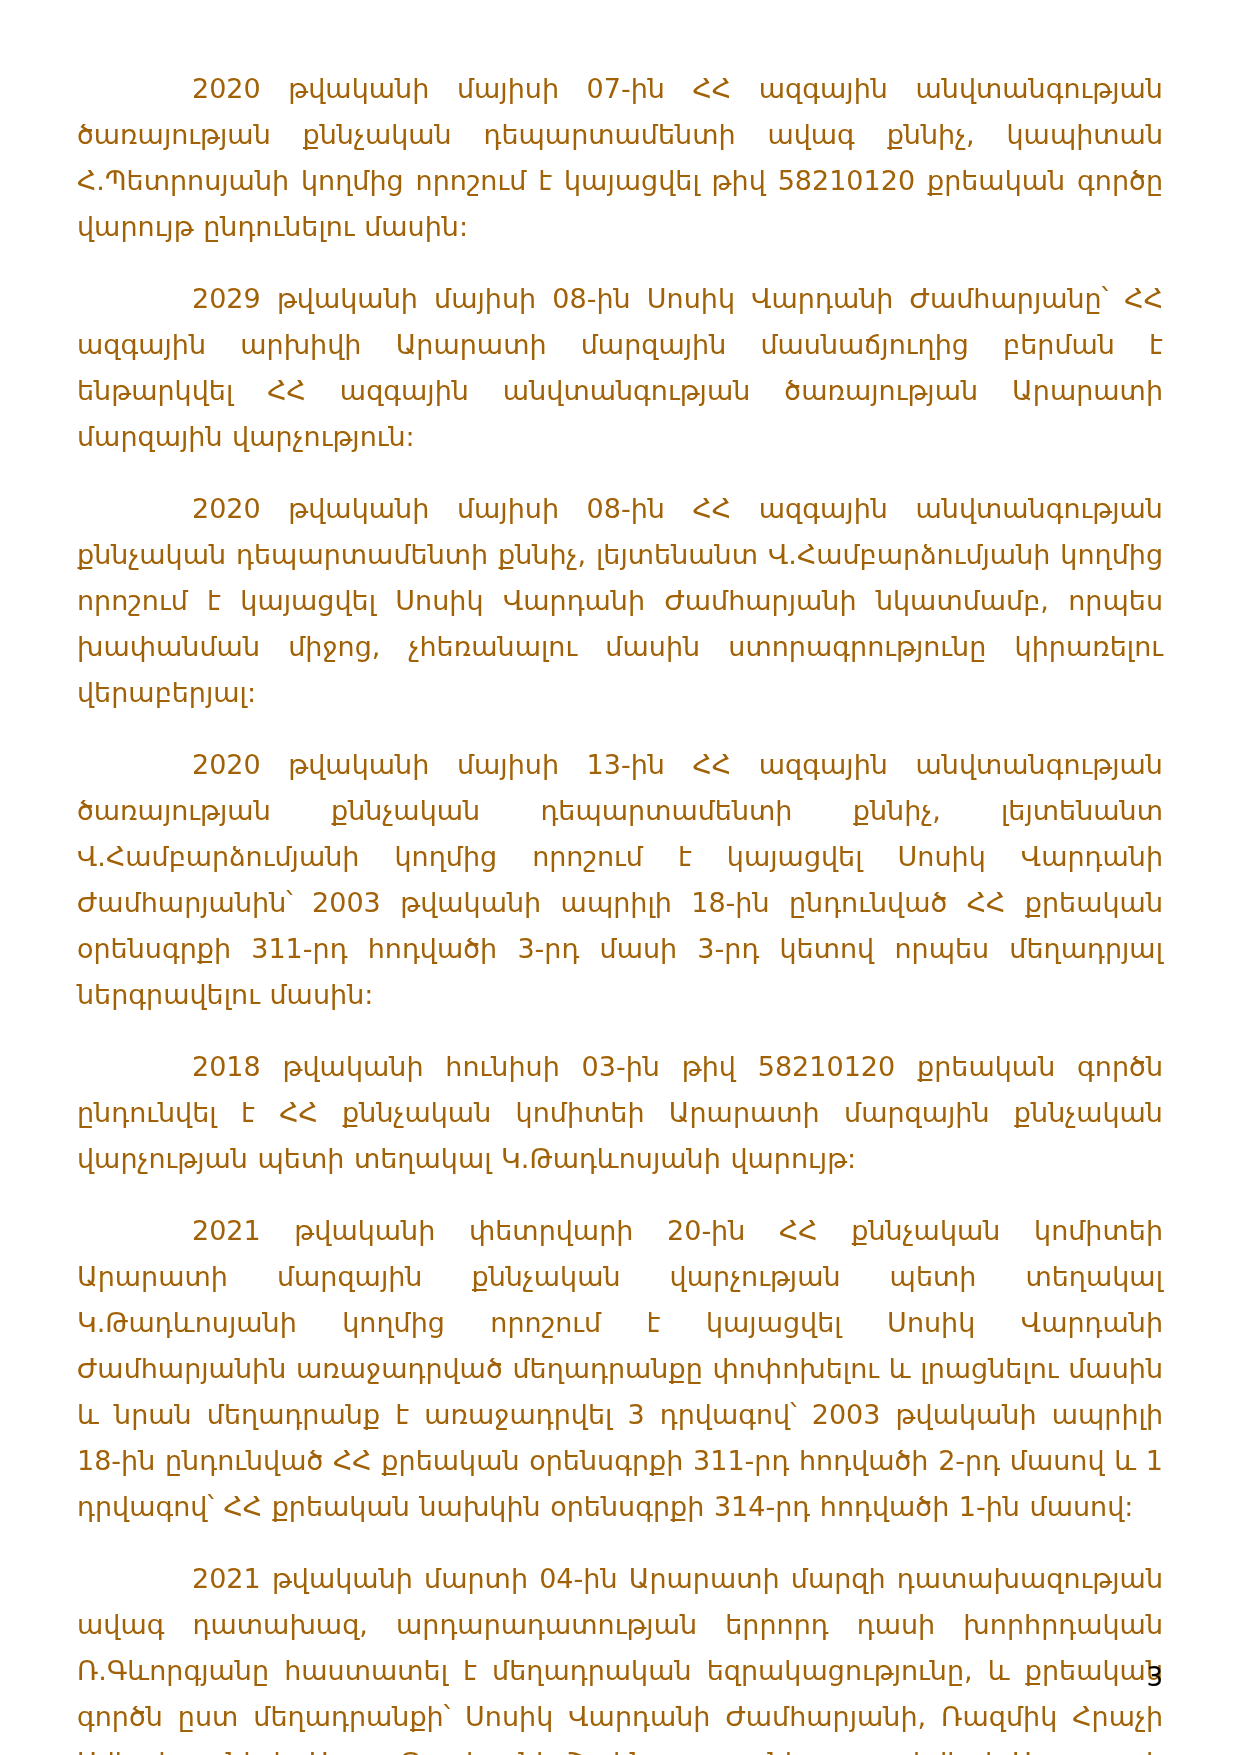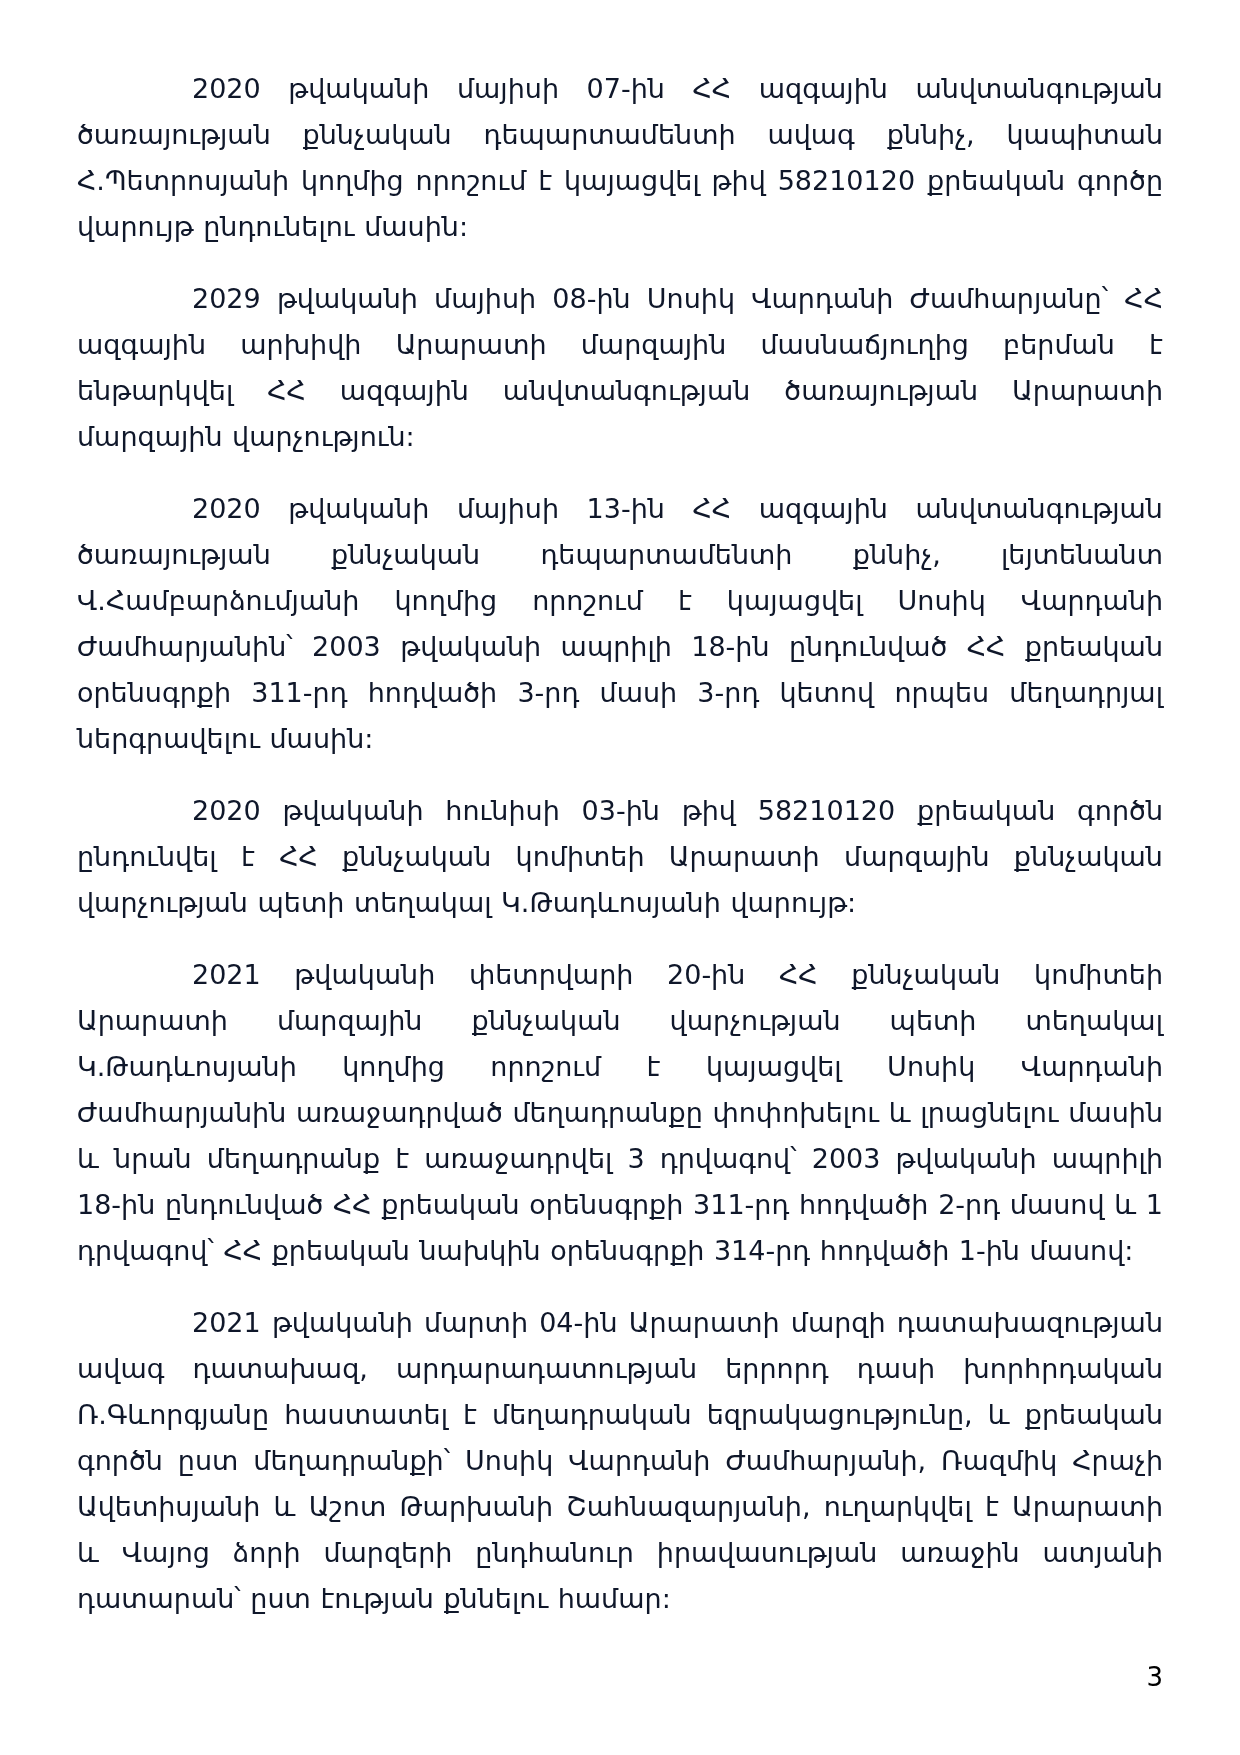--- a/index.html
+++ b/index.html
@@ -26,39 +26,40 @@
     left: 77px;
     top: 66px;
     width: 1086px;
   }
   p.para {
     margin: 0 0 26px 0;
     font-size: 27px;
     line-height: 46px;
     text-align: justify;
     text-indent: 115px;
-    color: #0f172a;
+    color: #a16207;
     word-spacing: 1px;
   }
   .page-number {
     position: absolute;
     right: 77px;
     top: 1662px;
     font-size: 26px;
     line-height: 30px;
     color: #000000;
   }
 </style>
 </head>
 <body>
 
 <div class="page">
   <div class="content">
     <p class="para">2020 թվականի մայիսի 07-ին ՀՀ ազգային անվտանգության ծառայության քննչական դեպարտամենտի ավագ քննիչ, կապիտան Հ.Պետրոսյանի կողմից որոշում է կայացվել թիվ 58210120 քրեական գործը վարույթ ընդունելու մասին:</p>
     <p class="para">2029 թվականի մայիսի 08-ին Սոսիկ Վարդանի Ժամհարյանը՝ ՀՀ ազգային արխիվի Արարատի մարզային մասնաճյուղից բերման է ենթարկվել ՀՀ ազգային անվտանգության ծառայության Արարատի մարզային վարչություն:</p>
+    <p class="para">2020 թվականի մայիսի 08-ին ՀՀ ազգային անվտանգության քննչական դեպարտամենտի քննիչ, լեյտենանտ Վ.Համբարձումյանի կողմից որոշում է կայացվել Սոսիկ Վարդանի Ժամհարյանի նկատմամբ, որպես խափանման միջոց, չհեռանալու մասին ստորագրությունը կիրառելու վերաբերյալ:</p>
     <p class="para">2020 թվականի մայիսի 13-ին ՀՀ ազգային անվտանգության ծառայության քննչական դեպարտամենտի քննիչ, լեյտենանտ Վ.Համբարձումյանի կողմից որոշում է կայացվել Սոսիկ Վարդանի Ժամհարյանին՝ 2003 թվականի ապրիլի 18-ին ընդունված ՀՀ քրեական օրենսգրքի 311-րդ հոդվածի 3-րդ մասի 3-րդ կետով որպես մեղադրյալ ներգրավելու մասին:</p>
-    <p class="para">2020 թվականի հունիսի 03-ին թիվ 58210120 քրեական գործն ընդունվել է ՀՀ քննչական կոմիտեի Արարատի մարզային քննչական վարչության պետի տեղակալ Կ.Թադևոսյանի վարույթ:</p>
+    <p class="para">2018 թվականի հունիսի 03-ին թիվ 58210120 քրեական գործն ընդունվել է ՀՀ քննչական կոմիտեի Արարատի մարզային քննչական վարչության պետի տեղակալ Կ.Թադևոսյանի վարույթ:</p>
     <p class="para">2021 թվականի փետրվարի 20-ին ՀՀ քննչական կոմիտեի Արարատի մարզային քննչական վարչության պետի տեղակալ Կ.Թադևոսյանի կողմից որոշում է կայացվել Սոսիկ Վարդանի Ժամհարյանին առաջադրված մեղադրանքը փոփոխելու և լրացնելու մասին և նրան մեղադրանք է առաջադրվել 3 դրվագով՝ 2003 թվականի ապրիլի 18-ին ընդունված ՀՀ քրեական օրենսգրքի 311-րդ հոդվածի 2-րդ մասով և 1 դրվագով՝ ՀՀ քրեական նախկին օրենսգրքի 314-րդ հոդվածի 1-ին մասով:</p>
     <p class="para">2021 թվականի մարտի 04-ին Արարատի մարզի դատախազության ավագ դատախազ, արդարադատության երրորդ դասի խորհրդական Ռ.Գևորգյանը հաստատել է մեղադրական եզրակացությունը, և քրեական գործն ըստ մեղադրանքի՝ Սոսիկ Վարդանի Ժամհարյանի, Ռազմիկ Հրաչի Ավետիսյանի և Աշոտ Թարխանի Շահնազարյանի, ուղարկվել է Արարատի և Վայոց ձորի մարզերի ընդհանուր իրավասության առաջին ատյանի դատարան՝ ըստ էության քննելու համար:</p>
 
   </div>
   <div class="page-number">3</div>
 </div>
 
 </body></html>

